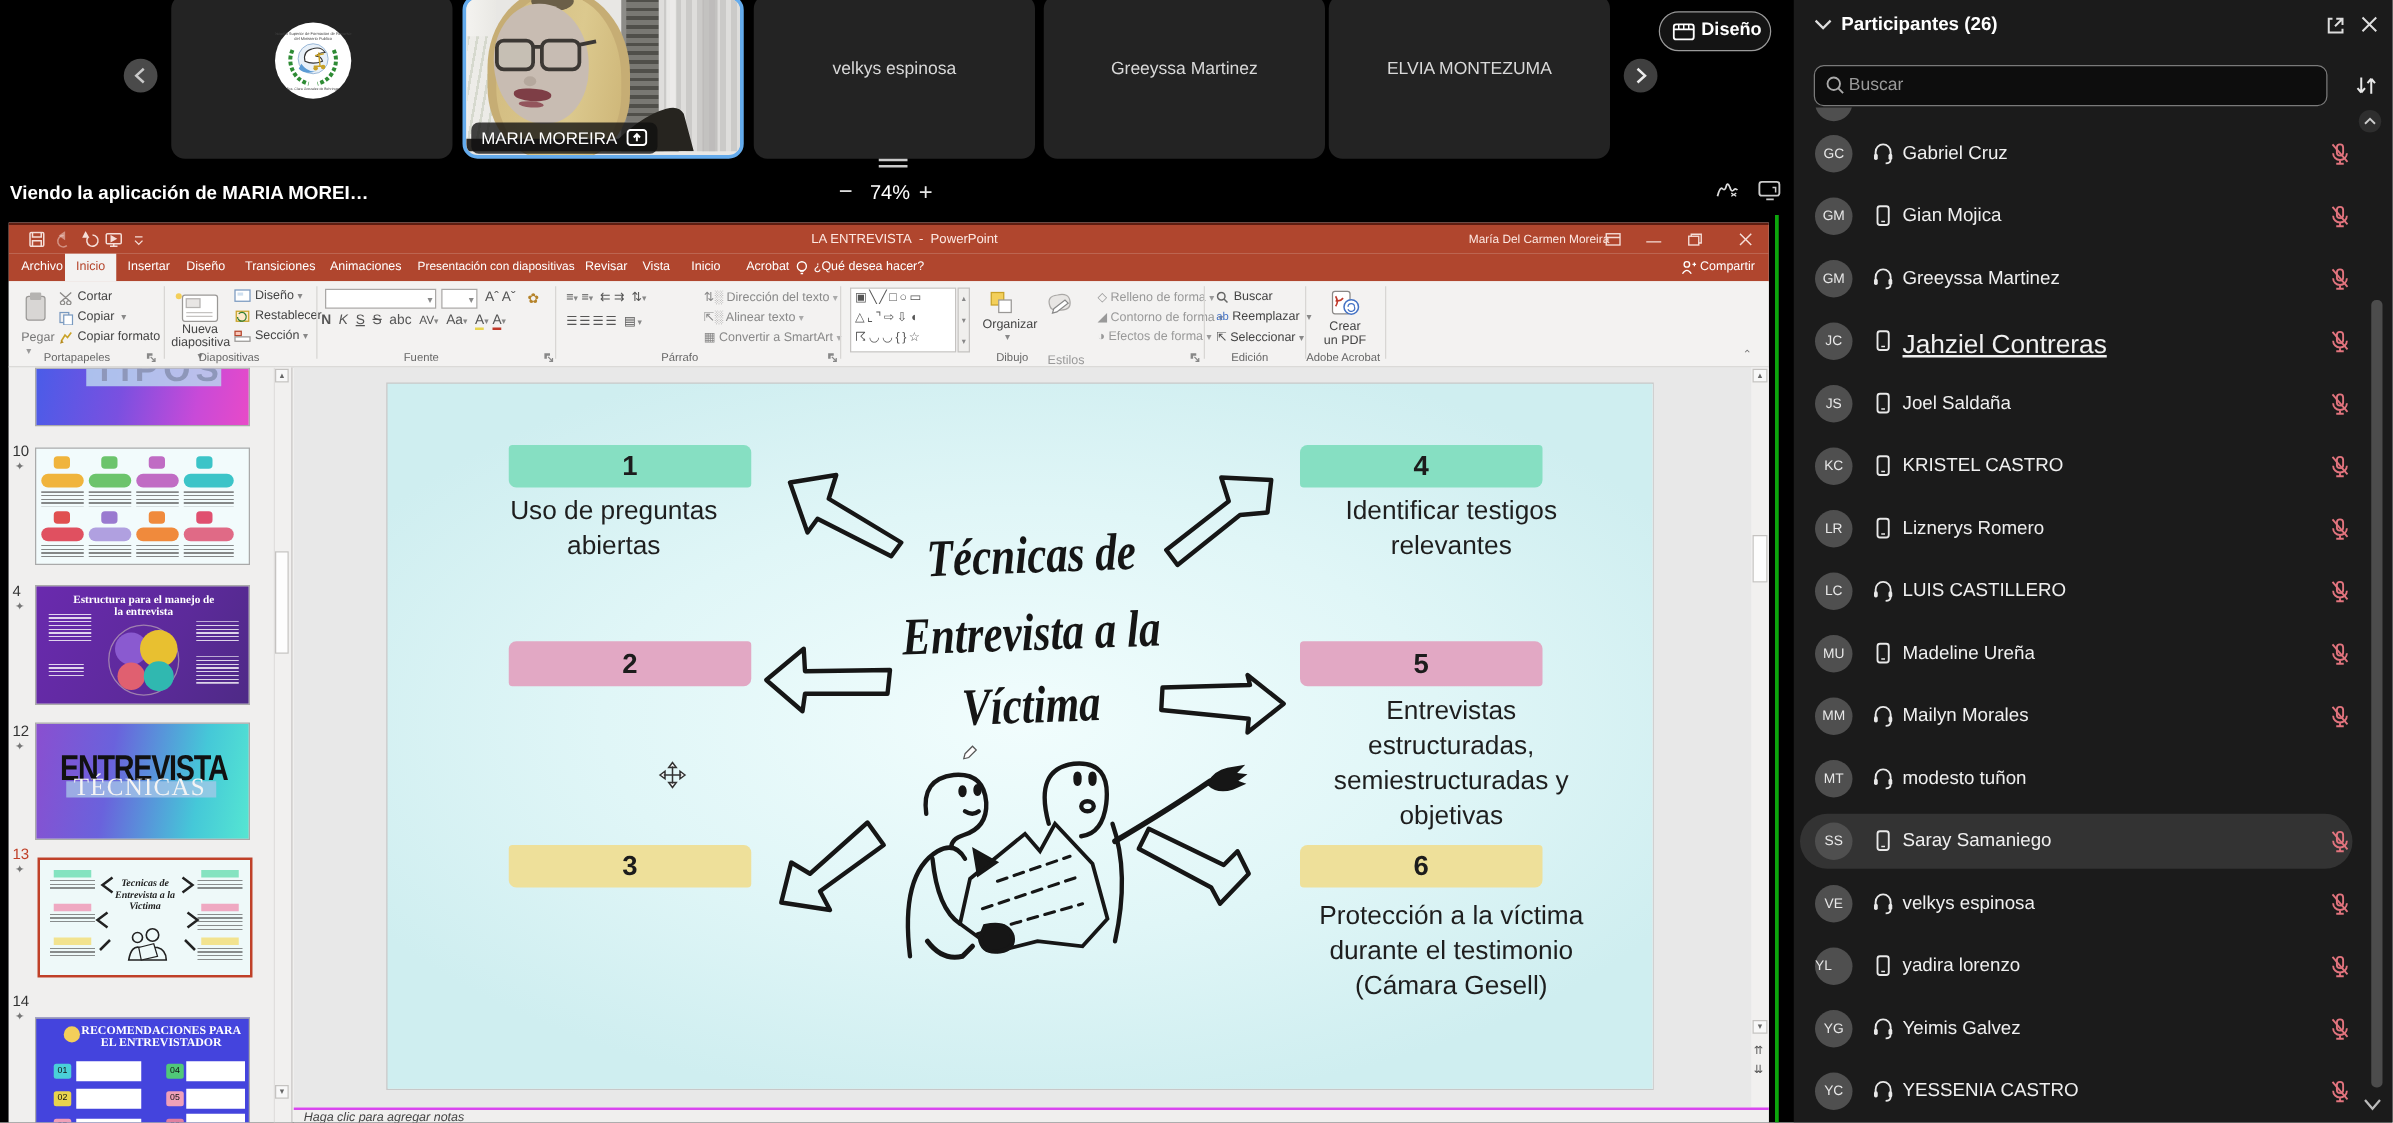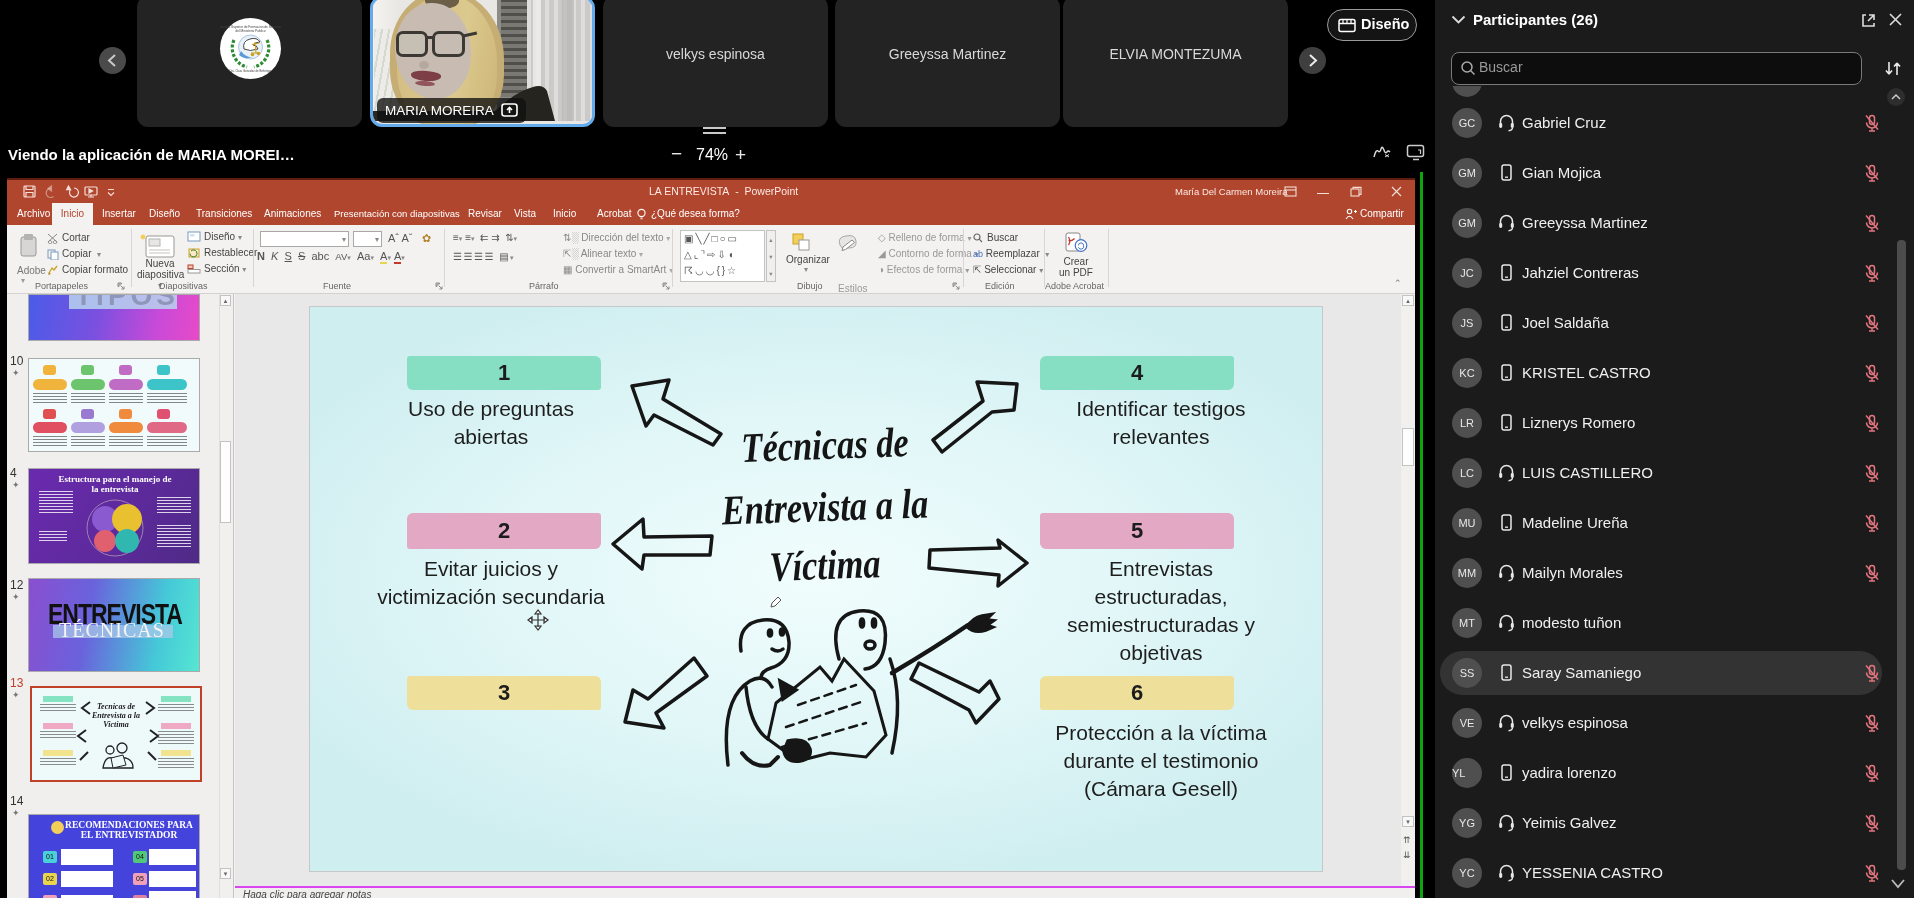--- a/index.html
+++ b/index.html
@@ -153,35 +153,35 @@
    <div class="abs" style="left:257px;top:5px;">Animaciones</div>
    <div class="abs" style="left:327px;top:5px;font-size:9.5px;">Presentación con diapositivas</div>
    <div class="abs" style="left:461px;top:5px;">Revisar</div>
    <div class="abs" style="left:507px;top:5px;">Vista</div>
    <div class="abs" style="left:546px;top:5px;">Inicio</div>
    <div class="abs" style="left:590px;top:5px;">Acrobat</div>
    <svg class="abs" style="left:629px;top:5px" width="11" height="13">
         <circle cx="5.5" cy="5" r="3.6" fill="none" stroke="#fff" stroke-width="1.1"></circle>
         <path d="M4 8.8 h3 M4.5 10.8 h2" stroke="#fff" stroke-width="1.1"></path>
       </svg>
-   <div class="abs" style="left:644px;top:5px;">¿Qué desea forma?</div>
+   <div class="abs" style="left:644px;top:5px;">¿Qué desea hacer?</div>
    <svg class="abs" style="left:1338px;top:5px" width="12" height="12">
         <circle cx="4.5" cy="3.5" r="2.2" fill="none" stroke="#fff" stroke-width="1.1"></circle>
         <path d="M1 11 q3.5 -5.5 7 0" fill="none" stroke="#fff" stroke-width="1.1"></path>
         <path d="M9 3.5 h3 m-1.5 -1.5 v3" stroke="#fff" stroke-width="1"></path>
       </svg>
    <div class="abs" style="left:1353px;top:5px;">Compartir</div>
  </div>
 
  <div class="abs" style="left:0;top:47px;width:100%;height:69px;background:#f3f2f1;border-bottom:1px solid #d4d2d0;box-sizing:border-box;color:#444;font-size:10px;">
   <svg class="abs" style="left:10px;top:7px" width="24" height="30">
         <rect x="4" y="5" width="15" height="19" rx="2" fill="#d8d6d4" stroke="#9a9896"></rect>
         <rect x="7" y="2" width="9" height="6" rx="1" fill="#b5b3b1"></rect>
       </svg>
-  <div class="abs" style="left:10px;top:40px;color:#777;">Adobe</div>
+  <div class="abs" style="left:10px;top:40px;color:#777;">Pegar</div>
   <div class="abs" style="left:14px;top:51px;color:#999;font-size:8px;">▾</div>
   <svg class="abs" style="left:40px;top:8px" width="12" height="11">
         <path d="M1 1 L10 9 M10 1 L1 9 M3 7.5 a1.7 1.7 0 1 0 0.1 0 M8 7.5 a1.7 1.7 0 1 0 0.1 0" stroke="#8a8886" fill="none"></path>
       </svg>
   <div class="abs" style="left:55px;top:7px;">Cortar</div>
   <svg class="abs" style="left:40px;top:24px" width="12" height="11">
         <rect x="1" y="1" width="7" height="8" fill="none" stroke="#7a9ac0"></rect>
         <rect x="4" y="3" width="7" height="8" fill="#fff" stroke="#7a9ac0"></rect>
       </svg>
   <div class="abs" style="left:55px;top:23px;">Copiar &nbsp;<span style="color:#888;font-size:8px">▾</span></div>
@@ -405,21 +405,20 @@
 
  <div class="abs" style="left:228px;top:116px;width:1180px;height:592px;background:#e8e8e8;">
   <div class="abs" id="slide" style="left:75px;top:13px;width:1012px;height:564px;background:radial-gradient(ellipse 60% 55% at 50% 48%, #f1fdfd 0%, #e0f6f7 55%, #cfeef0 100%);box-shadow:0 0 0 1px #c8c8c8;">
 
     <div class="abs" style="left:97px;top:49px;width:194px;height:34px;background:#86dfc2;border-radius:3px 6px 3px 6px;"></div>
     <div class="abs" style="left:97px;top:49px;width:194px;height:34px;text-align:center;line-height:34px;color:#1c1c1c;font-size:22px;font-weight:bold;">1</div>
     <div class="abs" style="left:34px;top:88px;width:294px;text-align:center;color:#1e1e1e;font-size:21px;line-height:28px;">Uso de preguntas<br>abiertas</div>
 
     <div class="abs" style="left:97px;top:206px;width:194px;height:36px;background:#e2a8c4;border-radius:6px 3px 6px 3px;"></div>
     <div class="abs" style="left:97px;top:206px;width:194px;height:36px;text-align:center;line-height:36px;color:#1c1c1c;font-size:22px;font-weight:bold;">2</div>
-    <div class="abs" style="left:14px;top:248px;width:334px;text-align:center;color:#1e1e1e;font-size:21px;line-height:28px;">Evitar juicios y<br>victimización secundaria</div>
 
     <div class="abs" style="left:97px;top:369px;width:194px;height:34px;background:#eee09a;border-radius:3px 6px 3px 6px;"></div>
     <div class="abs" style="left:97px;top:369px;width:194px;height:34px;text-align:center;line-height:34px;color:#1c1c1c;font-size:22px;font-weight:bold;">3</div>
 
     <div class="abs" style="left:730px;top:49px;width:194px;height:34px;background:#86dfc2;border-radius:6px 3px 6px 3px;"></div>
     <div class="abs" style="left:730px;top:49px;width:194px;height:34px;text-align:center;line-height:34px;color:#1c1c1c;font-size:22px;font-weight:bold;">4</div>
     <div class="abs" style="left:704px;top:88px;width:294px;text-align:center;color:#1e1e1e;font-size:21px;line-height:28px;">Identificar testigos<br>relevantes</div>
 
     <div class="abs" style="left:730px;top:206px;width:194px;height:36px;background:#e2a8c4;border-radius:3px 6px 3px 6px;"></div>
     <div class="abs" style="left:730px;top:206px;width:194px;height:36px;text-align:center;line-height:36px;color:#1c1c1c;font-size:22px;font-weight:bold;">5</div>
@@ -555,21 +554,21 @@
           <rect x="7.5" y="2.5" width="5" height="9" rx="2.5"></rect>
           <path d="M4.5 9.5 a5.5 5.5 0 0 0 11 0 M10 15 v3 M7 18 h6"></path>
           <line x1="4" y1="2.5" x2="16" y2="16.5"></line>
         </g>
       </svg>
       <div class="abs" style="left:17px;top:172px;width:30px;height:30px;border-radius:50%;background:#4f4f4f;color:#e8e8e8;font-size:11px;text-align:center;line-height:30px;">JC</div>
       <svg width="19" height="19" viewBox="0 0 19 19" class="abs" style="left:62px;top:177px">
         <rect x="5" y="2" width="9" height="15" rx="2" fill="none" stroke="#e8e8e8" stroke-width="1.5"></rect>
         <line x1="8" y1="14.2" x2="11" y2="14.2" stroke="#e8e8e8" stroke-width="1.3"></line>
       </svg>
-      <div class="abs" style="left:87px;top:178px;color:#f0f0f0;font-size:15px;">Jahziel Contreras</div>
+      <div class="abs" style="left:87px;top:178px;color:#f0f0f0;font-size:21px;text-decoration:underline;">Jahziel Contreras</div>
       <svg width="20" height="20" viewBox="0 0 20 20" class="abs" style="left:427px;top:177px">
         <g stroke="#e2747e" fill="none" stroke-width="1.5">
           <rect x="7.5" y="2.5" width="5" height="9" rx="2.5"></rect>
           <path d="M4.5 9.5 a5.5 5.5 0 0 0 11 0 M10 15 v3 M7 18 h6"></path>
           <line x1="4" y1="2.5" x2="16" y2="16.5"></line>
         </g>
       </svg>
       <div class="abs" style="left:17px;top:222px;width:30px;height:30px;border-radius:50%;background:#4f4f4f;color:#e8e8e8;font-size:11px;text-align:center;line-height:30px;">JS</div>
       <svg width="19" height="19" viewBox="0 0 19 19" class="abs" style="left:62px;top:227px">
         <rect x="5" y="2" width="9" height="15" rx="2" fill="none" stroke="#e8e8e8" stroke-width="1.5"></rect>

